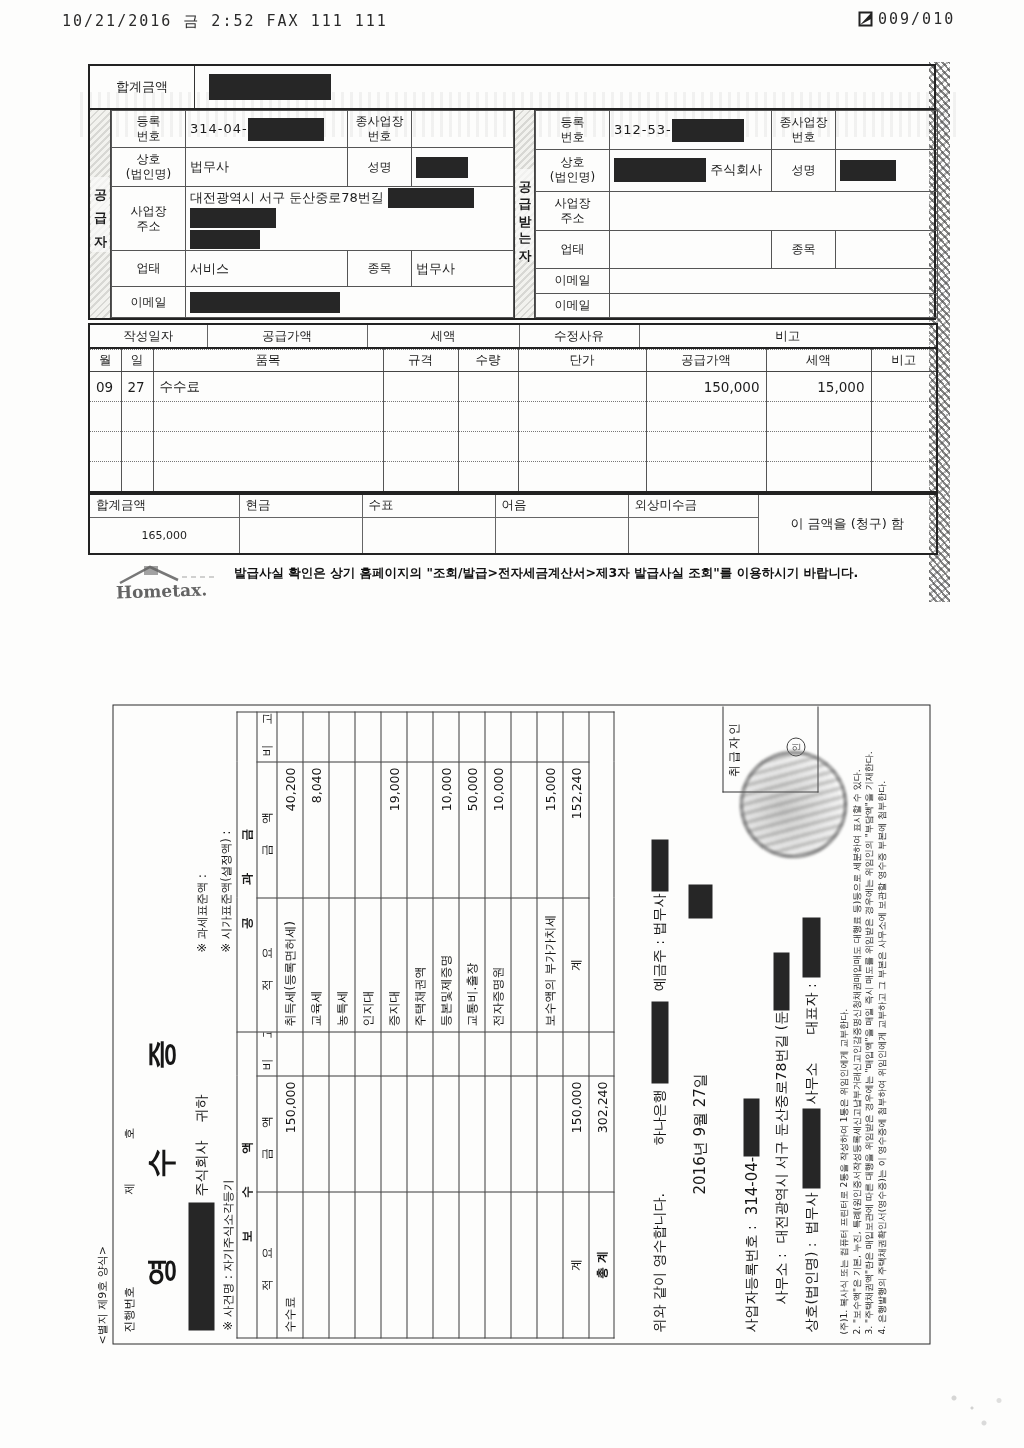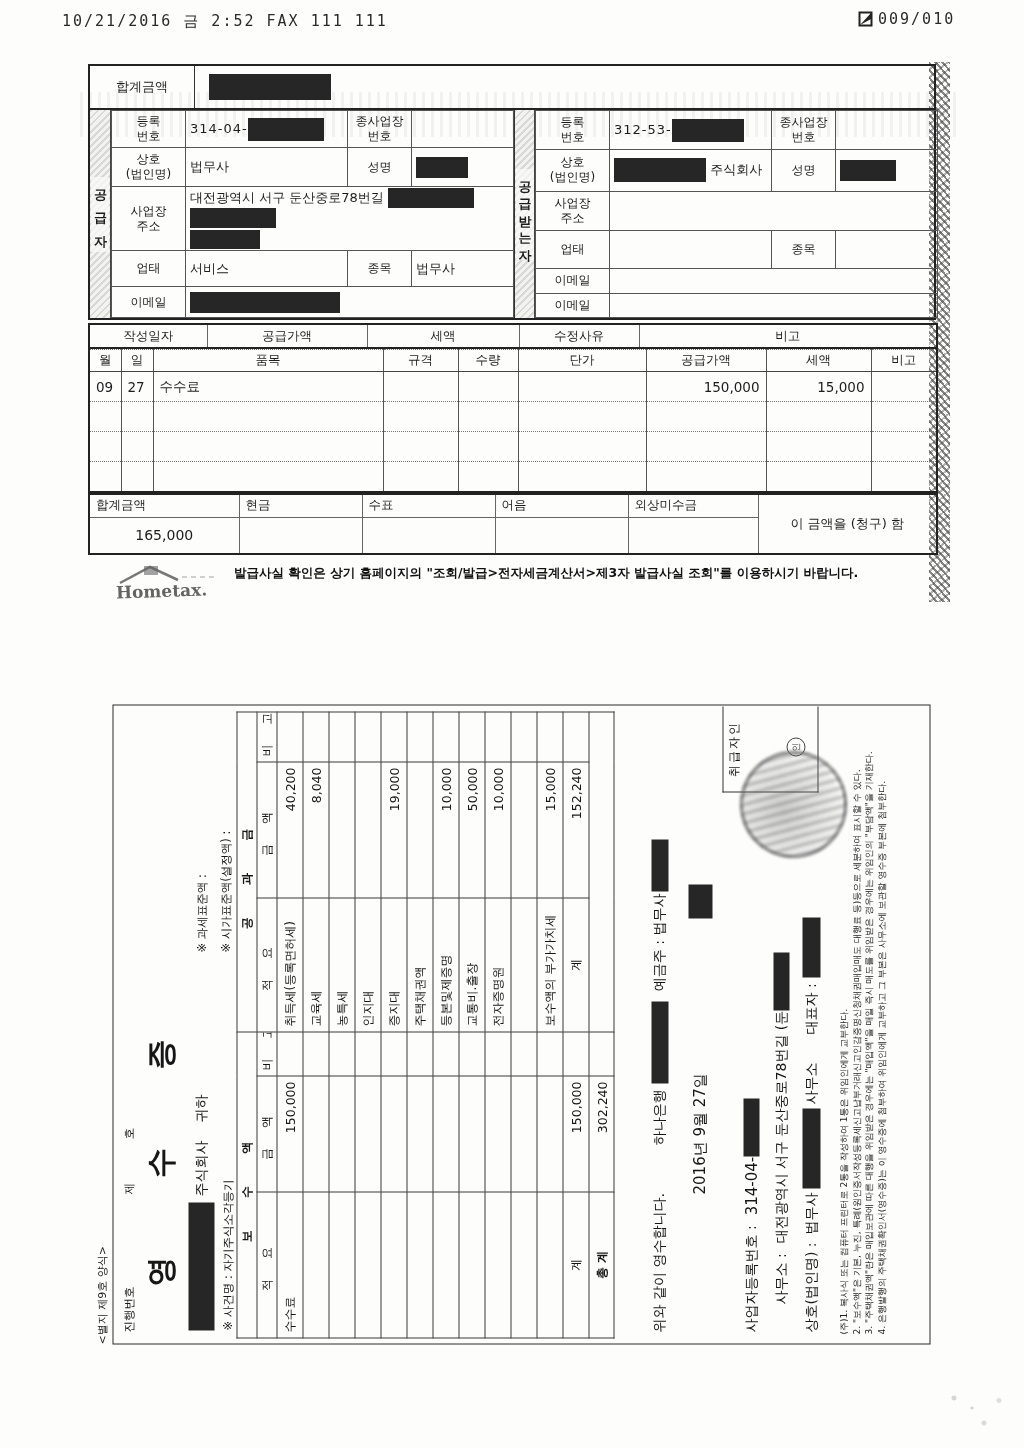--- a/index.html
+++ b/index.html
@@ -57,21 +57,21 @@
   .items td{border:1px dotted #777;border-left:1px solid #555;border-right:1px solid #555;
             font-size:12.5px;padding:2px 6px;height:24px;box-sizing:border-box;}
   .items tr.hd td{border-bottom:1px solid #444;text-align:center;height:22px;}
   .items tr.data td{height:30px;font-size:13.5px;}
   .items tr.empty td{height:30px;}
   .num{text-align:right;}
 
   .totals table{border-collapse:collapse;width:848px;table-layout:fixed;border:2px solid #222;border-top:2px solid #222;}
   .totals td{border:1px solid #666;font-size:12.5px;padding:2px 6px;box-sizing:border-box;}
   .totals .hd{text-align:left;height:24px;}
-  .totals .vl{height:36px;font-size:14px;border-top:1px dotted #888;}
+  .totals .vl{height:36px;font-size:11px;border-top:1px dotted #888;}
   .totals .note{text-align:center;font-size:13px;vertical-align:middle;}
 
   .hometax{display:flex;align-items:flex-start;gap:14px;margin-top:8px;padding-left:28px;}
   .ht-logo{position:relative;width:104px;height:46px;flex:none;}
   .ht-logo-text{position:absolute;left:0;top:18px;font-size:17px;font-weight:bold;color:#4a4a4a;
                 font-family:"DejaVu Serif",serif;letter-spacing:0;transform:rotate(-2deg);opacity:.85;}
   .ht-lines{font-size:12.5px;font-weight:bold;line-height:1.55;color:#111;}
 
   
   .receipt-rotor{position:absolute;left:197px;top:602px;width:640px;height:845px;

